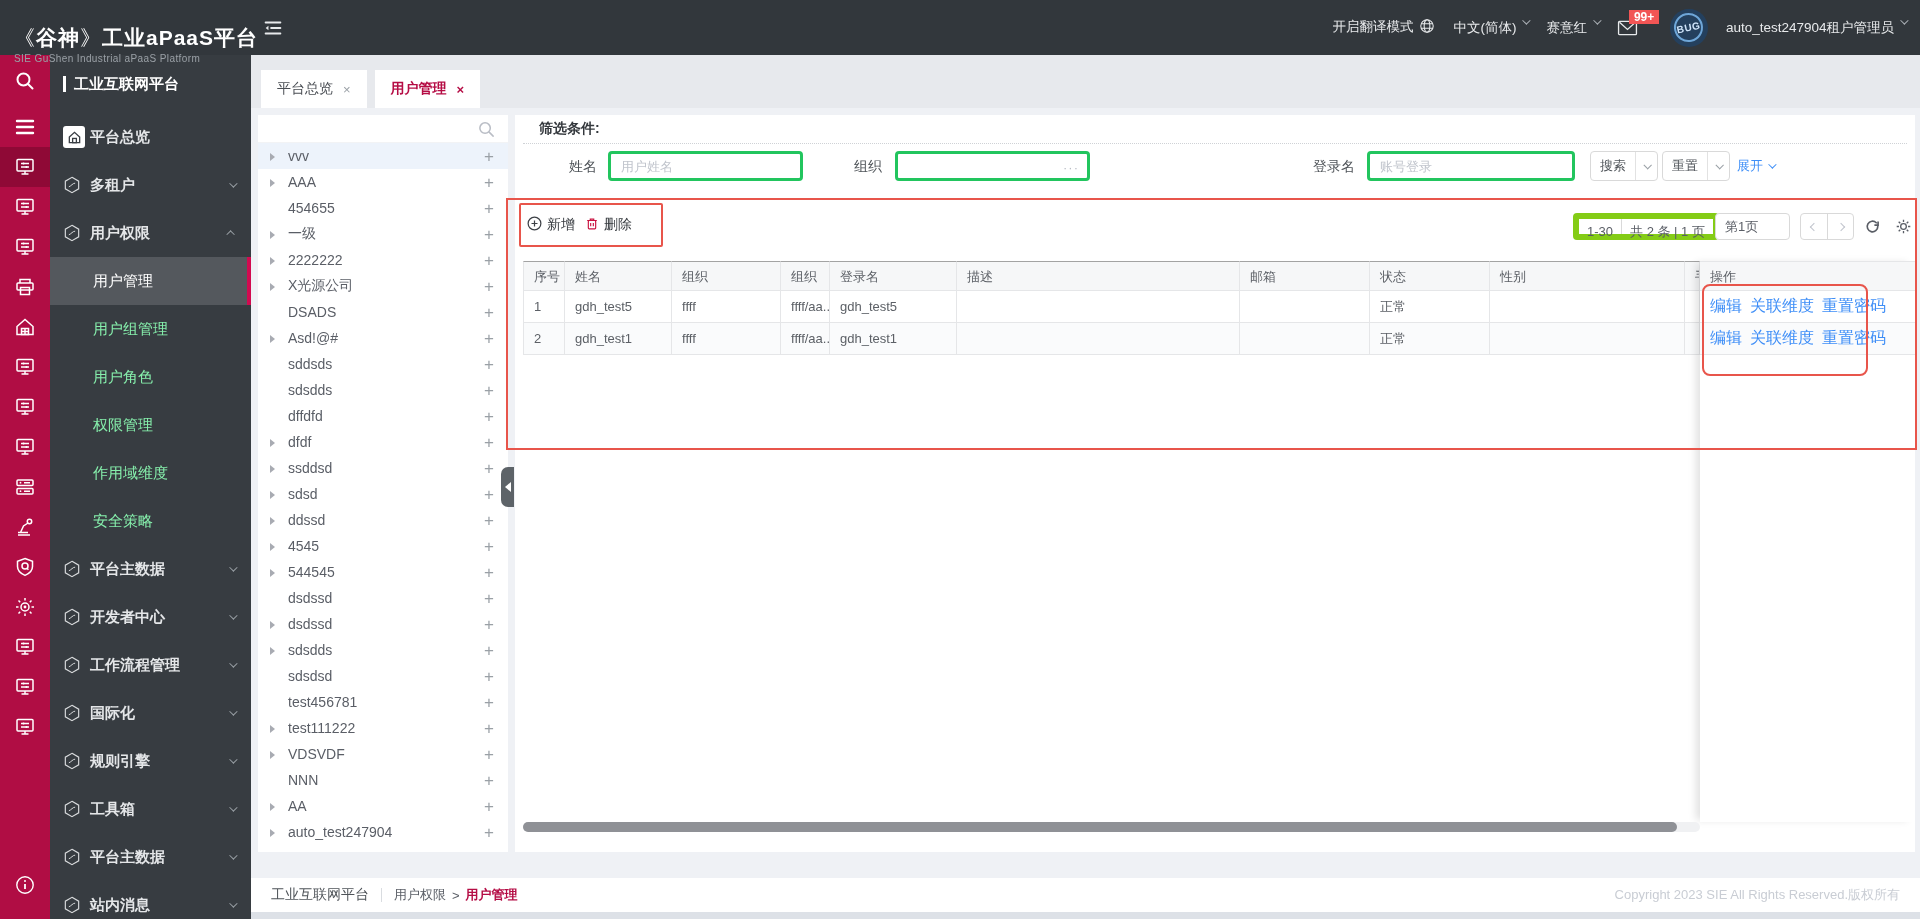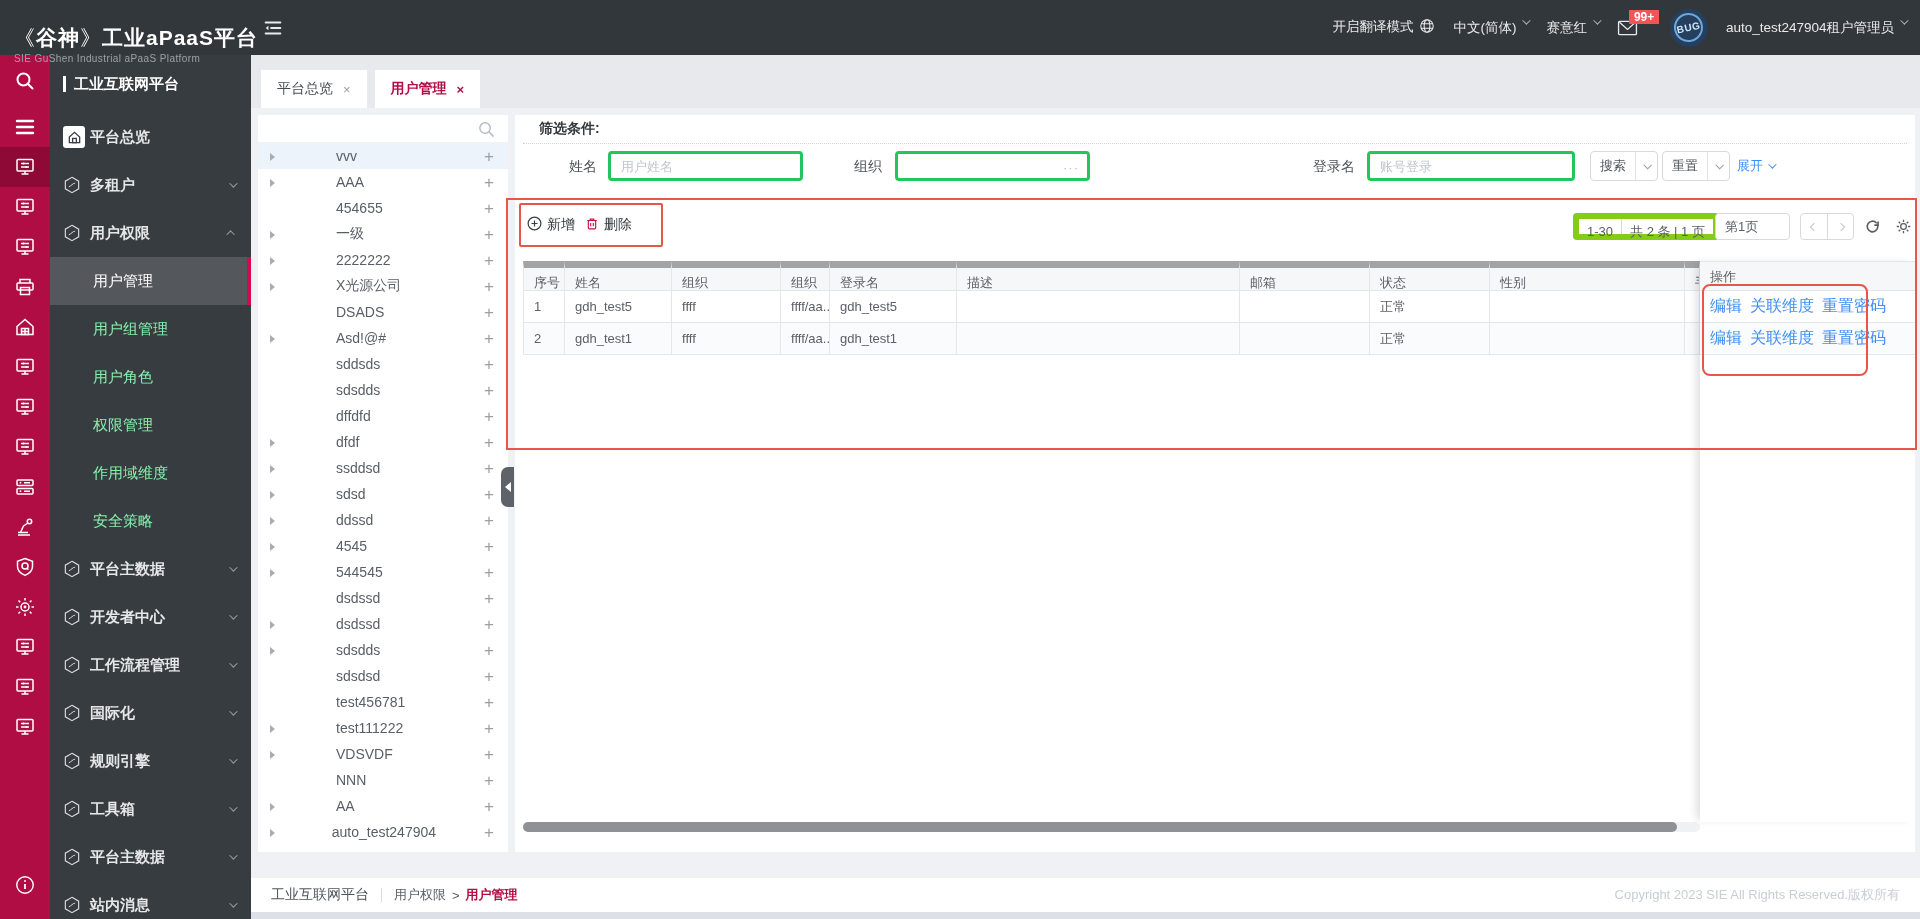--- a/index.html
+++ b/index.html
@@ -54,21 +54,21 @@
   .tab.active { color:#b50d45; font-weight:700; }
   .tab.active .x { color:#b50d45; }
 
   
   .content-bg { position:absolute; left:251px; top:108px; width:1669px; height:811px; background:#eff1f5; }
 
   
   .tree-card { position:absolute; left:258px; top:115px; width:250px; height:737px; background:#fff; overflow:hidden; z-index:5; }
   .tree-search { height:28px; position:relative; border-bottom:1px solid #f2f3f5; cursor:text; }
   .tree-search svg { position:absolute; right:12px; top:5px; }
-  .tree-row { height:26px; display:flex; align-items:center; padding-left:12px; font-size:14px; color:#5a5e66; cursor:pointer;gap:48px; }
+  .tree-row { height:26px; display:flex; align-items:center; padding-left:12px; font-size:14px; color:#5a5e66; cursor:pointer; }
   .tree-row.selected { background:#edf3fb; }
   .tree-exp { width:10px; display:inline-block; }
   .tree-exp .tri { width:0; height:0; border-left:5px solid #a8abb2; border-top:4px solid transparent; border-bottom:4px solid transparent; display:inline-block; }
   .tree-label { margin-left:8px; white-space:nowrap; }
   .tree-plus { margin-left:auto; margin-right:14px; color:#9aa0a6; font-size:17px; font-weight:300; line-height:1; cursor:pointer; }
 
   
   .collapse-handle { position:absolute; left:501px; top:467px; width:13px; height:40px; background:#5d6océ468; background:#5d6368; border-radius:7px 0 0 7px; display:flex; align-items:center; justify-content:center; cursor:pointer; z-index:8; }
   .collapse-handle .tri-l { width:0; height:0; border-right:6px solid #fff; border-top:5px solid transparent; border-bottom:5px solid transparent; }
 
@@ -103,21 +103,21 @@
   .pg-arrow .chev { border-color:#c0c4cc; width:6px; height:6px; }
   .pg-arrow .chev.left { transform:rotate(135deg); }
   .pg-arrow .chev.right { transform:rotate(-45deg); }
   .pg-ico { position:absolute; top:5px; cursor:pointer; }
 
   
   .tbl { position:absolute; left:8px; top:146px; width:1392px; height:561px; }
   .tbl-main { position:absolute; left:0; top:0; width:1177px; }
   .t-row { display:flex; }
   .t-cell { border-right:1px solid #e5e6e8; border-bottom:1px solid #e5e6e8; padding-left:10px; font-size:13px; color:#5c6066; overflow:hidden; white-space:nowrap; }
-  .t-head .t-cell { background:#f6f7f8; height:30px; line-height:29px; border-top:7px solid #a3a3a3; }
+  .t-head .t-cell { background:#f6f7f8; height:30px; line-height:29px; border-top:1px solid #a3a3a3; }
   .t-body .t-cell { height:32px; line-height:31px; background:#fff; }
   .t-row:first-child .t-cell:first-child, .t-cell.first { border-left:1px solid #e5e6e8; }
   .t-body .t-row.alt .t-cell { background:#fafbfc; }
   .tbl-fixed { position:absolute; left:1177px; top:0; width:215px; height:561px; background:#fff; box-shadow:-6px 0 8px -2px rgba(0,0,0,.12); }
   .tf-head { height:30px; line-height:29px; background:#f6f7f8; border-top:1px solid #e5e6e8; border-bottom:1px solid #e5e6e8; padding-left:10px; font-size:13px; color:#5c6066; }
   .tf-row { height:32px; display:flex; align-items:center; gap:8px; padding-left:10px; border-bottom:1px solid #e5e6e8; }
   .tf-row.alt { background:#fafbfc; }
   .action-link { color:#3e8ef7; font-size:16px; cursor:pointer; white-space:nowrap; }
 
   

